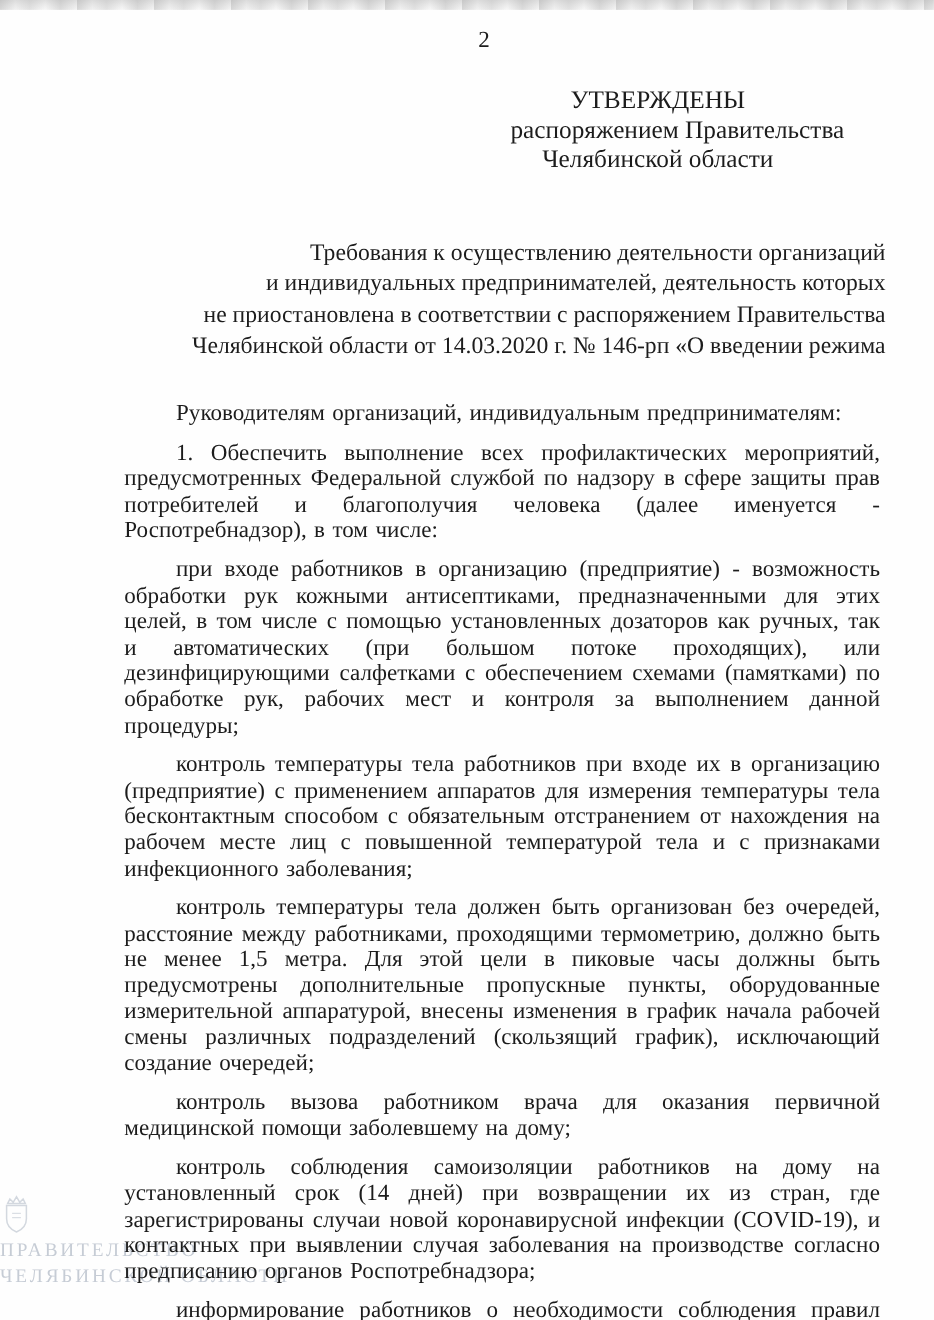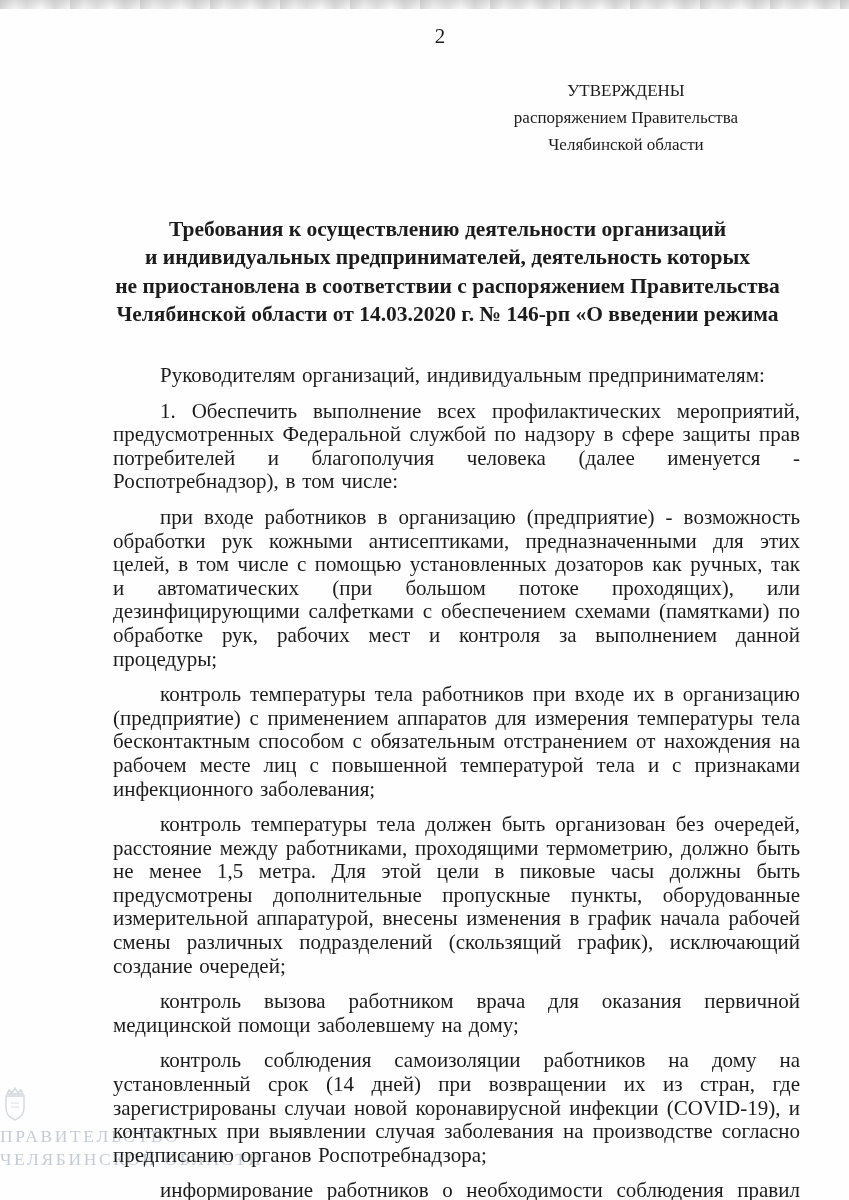--- a/index.html
+++ b/index.html
@@ -25,28 +25,28 @@
         rgba(190,190,190,0.40) 27px, rgba(230,230,230,0.15) 41px,
         rgba(175,175,175,0.40) 55px, rgba(222,222,222,0.20) 70px),
       linear-gradient(180deg, #dddddd 0%, #ececec 45%, #fbfbfb 100%);
     filter: blur(0.6px);
   }
   .page-number {
     position: absolute; top: 24px; left: 425px; width: 30px;
     font-size: 21px; text-align: center;
   }
   .approval {
-    position: absolute; top: 77px; left: 492px; width: 268px;
-    font-size: 17px; line-height: 27.2px; text-align: center;
+    position: absolute; top: 77px; left: 464px; width: 268px;
+    font-size: 23px; line-height: 27.2px; text-align: center;
     white-space: nowrap;
   }
   .doc-title {
     position: absolute; top: 215px; left: 90px; width: 715px;
-    font-size: 21.5px; line-height: 28.4px; text-align: center;
-    font-weight: 700;
+    font-size: 21.5px; line-height: 28.4px; text-align: right;
+    font-weight: 400;
   }
   .doc-body {
     position: absolute; top: 352px; left: 101px; width: 711px;
     font-size: 21px; line-height: 23.6px;
     z-index: 2;
   }
   .doc-body .para {
     margin: 12px;
     text-align: justify;
     text-indent: 47px;

